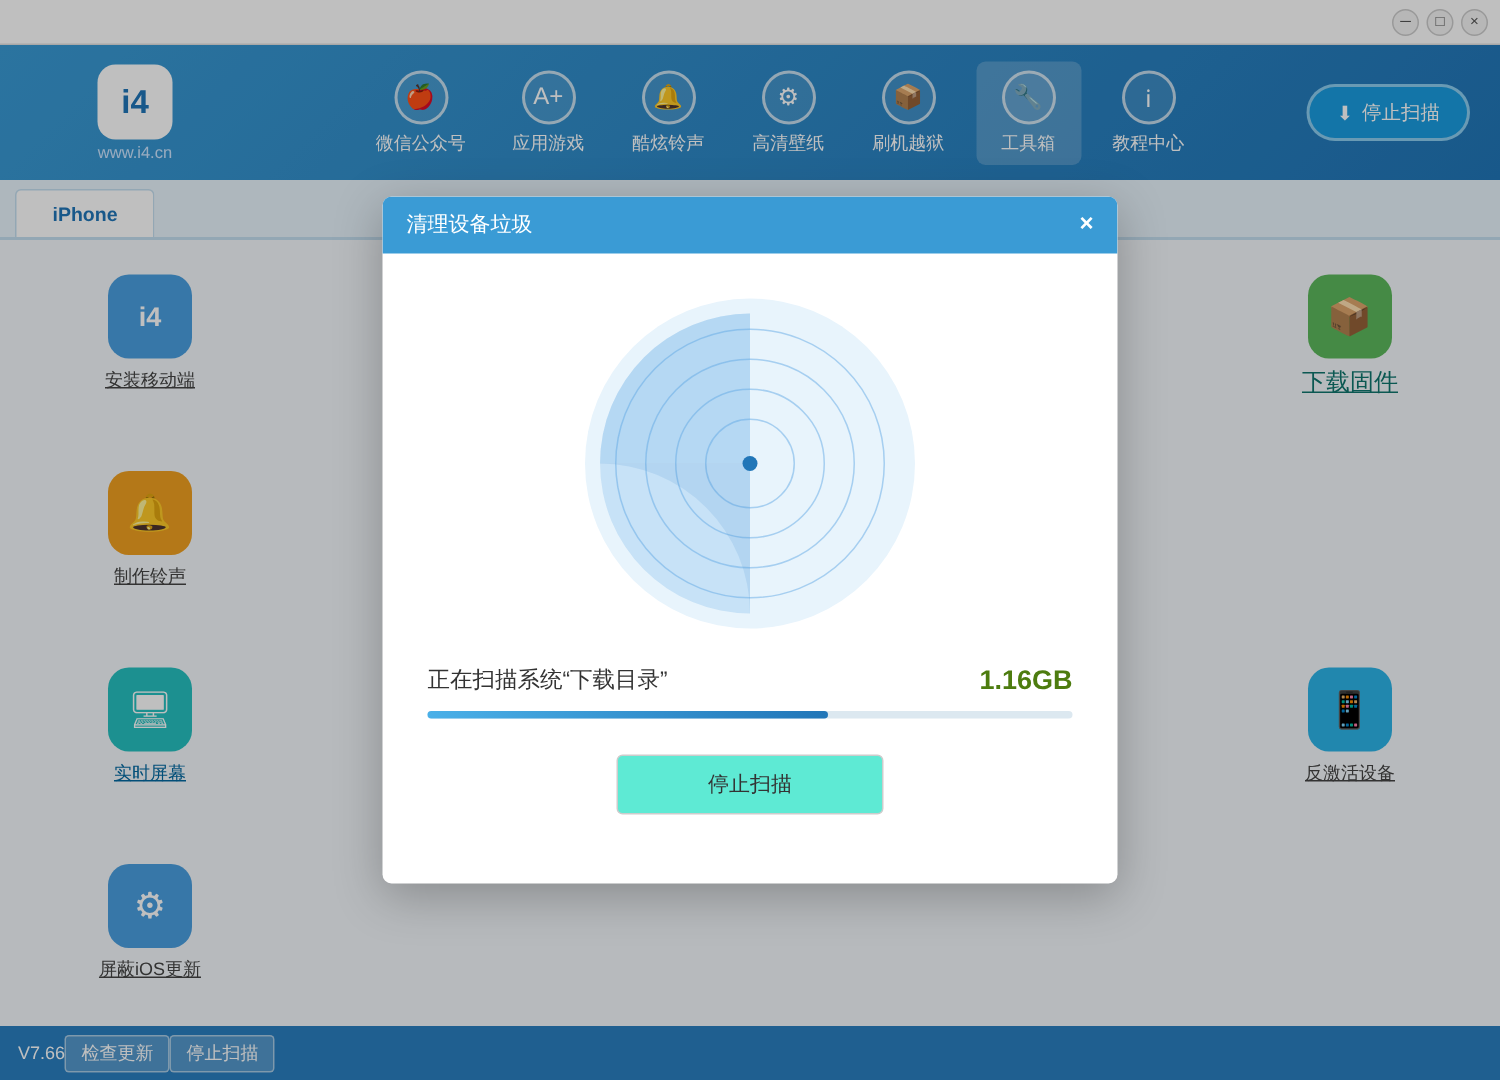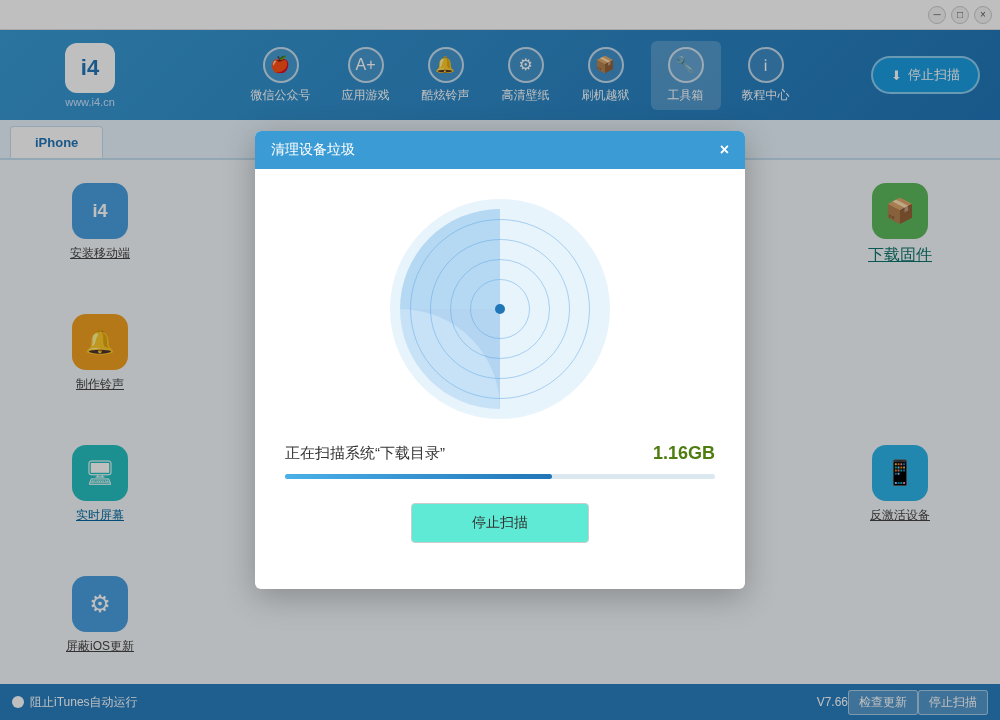--- a/index.html
+++ b/index.html
@@ -408,24 +408,20 @@
       <div class="tool-icon" style="background: rgb(92, 184, 92); width: 56px; height: 56px; border-radius: 14px; display: flex; align-items: center; justify-content: center; font-size: 24px; color: rgb(255, 255, 255); margin-bottom: 6px;">📦</div>
       <span class="tool-label" style="font-size: 16px; color: #0f766e; text-align: right;">下载固件</span>
     </div>
     <div class="tool-item" style="position: absolute; left: 860px; top: 285px; width: 80px; display: flex; flex-direction: column; align-items: center; cursor: pointer;">
       <div class="tool-icon" style="background: rgb(44, 181, 232); width: 56px; height: 56px; border-radius: 14px; display: flex; align-items: center; justify-content: center; font-size: 24px; color: rgb(255, 255, 255); margin-bottom: 6px;">📱</div>
       <span class="tool-label" style="font-size: 12px; color: rgb(68, 68, 68); ">反激活设备</span>
     </div>
   </div>
 
 <div id="statusbar">
-  <div id="statusbar-left">
-    <span class="status-circle"></span>
-    <span>阻止iTunes自动运行</span>
-  </div>
   <div id="statusbar-right">
     <span>V7.66</span>
     <button class="status-btn">检查更新</button>
     <button class="status-btn">停止扫描</button>
   </div>
 </div>
 
 <div id="modal-overlay">
   <div id="modal">
     <div id="modal-header">

